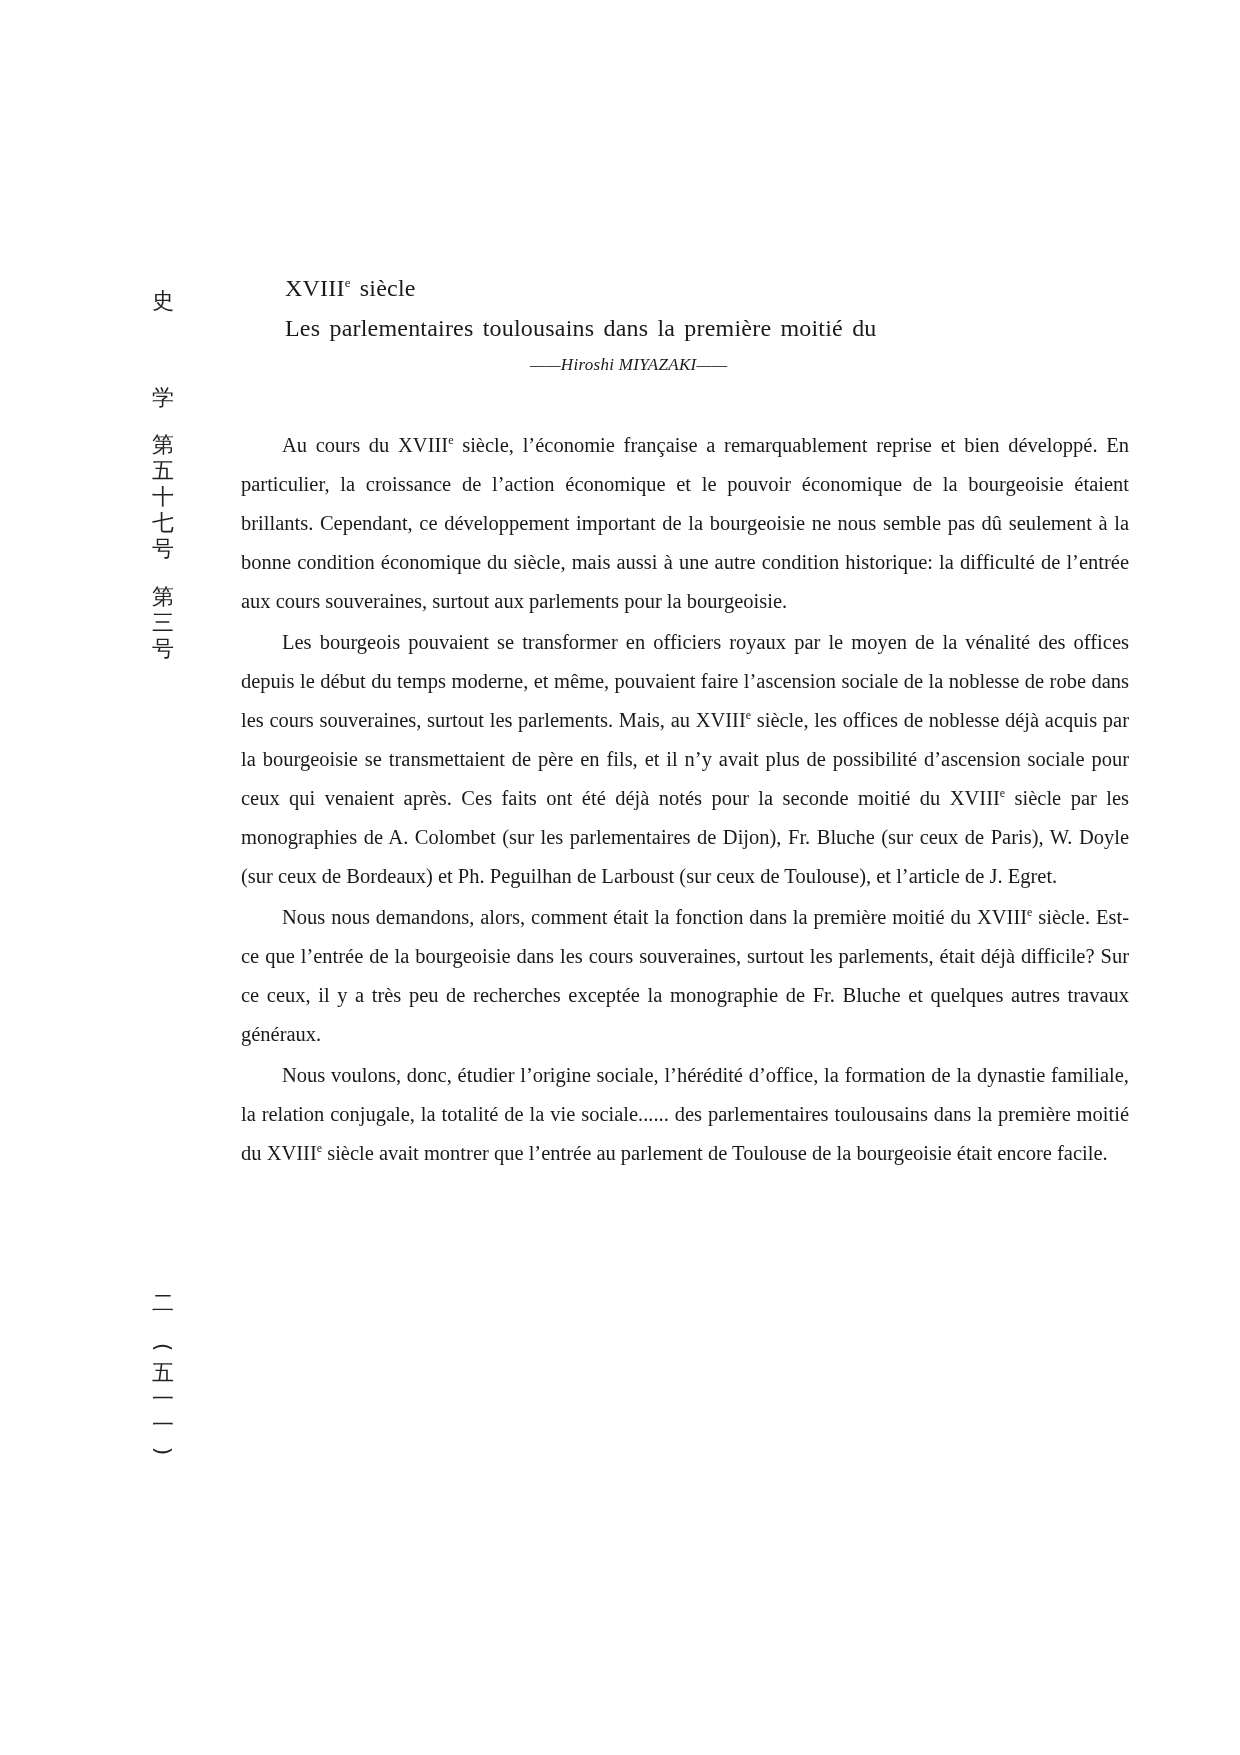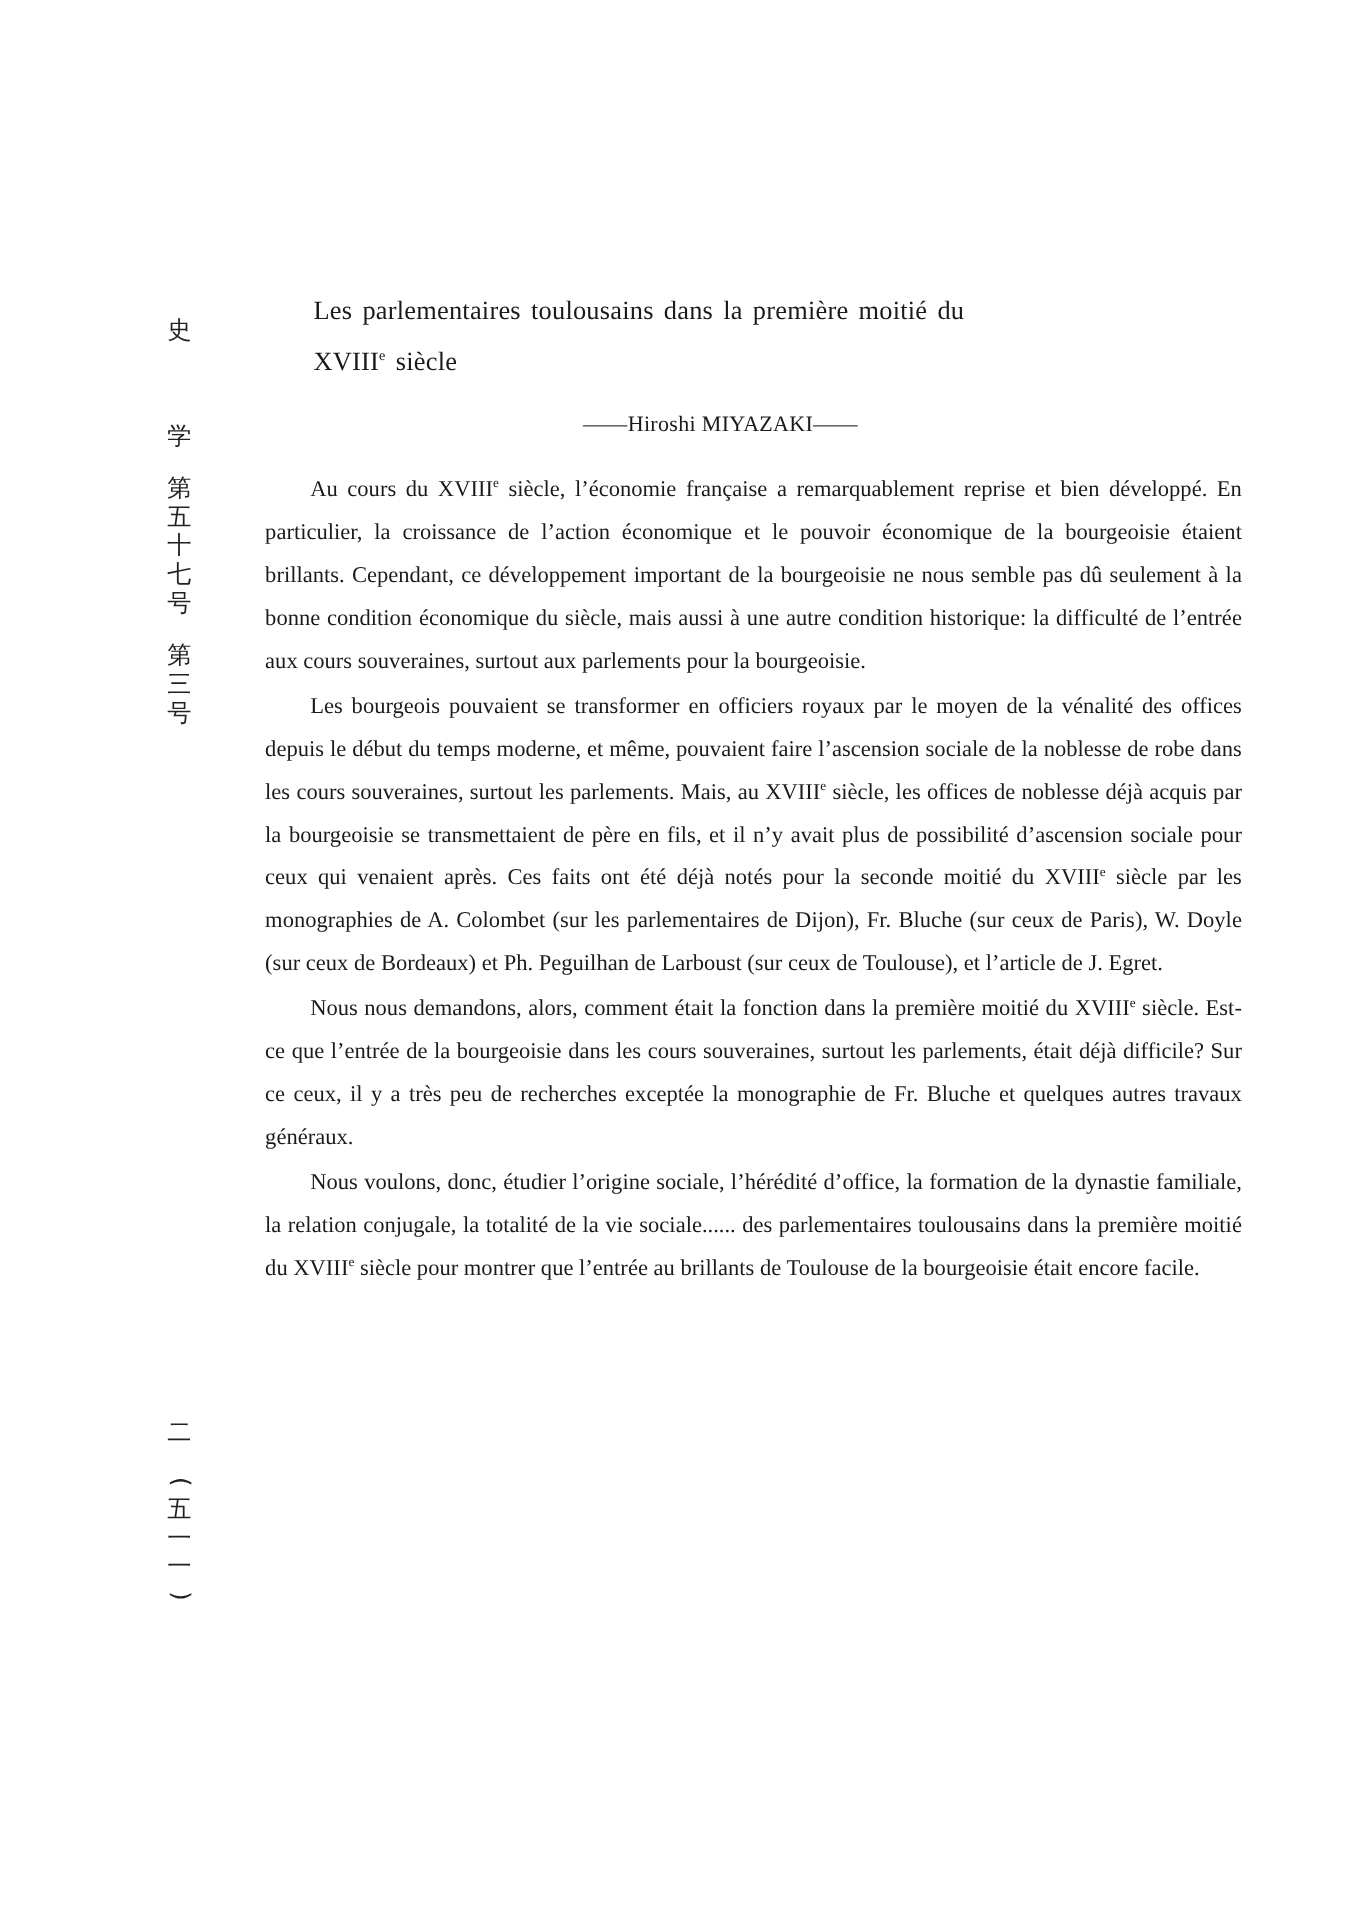--- a/index.html
+++ b/index.html
@@ -37,23 +37,24 @@
     font-size: 24px;
     line-height: 40px;
     letter-spacing: 0.2px;
     word-spacing: 3px;
   }
   .title sup { font-size: 13px; vertical-align: 9px; }
 
   .author {
     position: absolute;
     left: 530px;
-    top: 375px;
-    font-size: 20px;
+    top: 355px;
+    font-size: 17px;
     letter-spacing: 0.3px;
+    font-style: italic;
   }
 
   .body {
     position: absolute;
     left: 225px;
     top: 426px;
     width: 904px;
     font-size: 20.5px;
     line-height: 39px;
     text-align: justify;
@@ -90,24 +91,24 @@
   <span>二</span>
   <div class="gap"></div>
   <span style="transform:rotate(90deg);">(</span>
   <span>五</span>
   <span>一</span>
   <span>一</span>
   <span style="transform:rotate(90deg);">)</span>
 </div>
 
 <div class="title">
+  <div><span>XVIII</span><sup>e</sup><span> siècle</span></div>
   <div>Les parlementaires toulousains dans la première moitié du</div>
-  <div><span>XVIII</span><sup>e</sup><span> siècle</span></div>
 </div>
 
 <div class="author">——Hiroshi MIYAZAKI——</div>
 
 <div class="body" id="body">
     <p><span>Au cours du XVIII</span><sup class="e">e</sup><span> siècle, l’économie française a remarquablement reprise et bien développé. En particulier, la croissance de l’action économique et le pouvoir économique de la bourgeoisie étaient brillants. Cependant, ce développement important de la bourgeoisie ne nous semble pas dû seulement à la bonne condition économique du siècle, mais aussi à une autre condition historique: la difficulté de l’entrée aux cours souveraines, surtout aux parlements pour la bourgeoisie.</span></p>
     <p><span>Les bourgeois pouvaient se transformer en officiers royaux par le moyen de la vénalité des offices depuis le début du temps moderne, et même, pouvaient faire l’ascension sociale de la noblesse de robe dans les cours souveraines, surtout les parlements. Mais, au XVIII</span><sup class="e">e</sup><span> siècle, les offices de noblesse déjà acquis par la bourgeoisie se transmettaient de père en fils, et il n’y avait plus de possibilité d’ascension sociale pour ceux qui venaient après. Ces faits ont été déjà notés pour la seconde moitié du XVIII</span><sup class="e">e</sup><span> siècle par les monographies de A. Colombet (sur les parlementaires de Dijon), Fr. Bluche (sur ceux de Paris), W. Doyle (sur ceux de Bordeaux) et Ph. Peguilhan de Larboust (sur ceux de Toulouse), et l’article de J. Egret.</span></p>
     <p><span>Nous nous demandons, alors, comment était la fonction dans la première moitié du XVIII</span><sup class="e">e</sup><span> siècle. Est-ce que l’entrée de la bourgeoisie dans les cours souveraines, surtout les parlements, était déjà difficile? Sur ce ceux, il y a très peu de recherches exceptée la monographie de Fr. Bluche et quelques autres travaux généraux.</span></p>
-    <p><span>Nous voulons, donc, étudier l’origine sociale, l’hérédité d’office, la formation de la dynastie familiale, la relation conjugale, la totalité de la vie sociale...... des parlementaires toulousains dans la première moitié du XVIII</span><sup class="e">e</sup><span> siècle pour montrer que l’entrée au brillants de Toulouse de la bourgeoisie était encore facile.</span></p>
+    <p><span>Nous voulons, donc, étudier l’origine sociale, l’hérédité d’office, la formation de la dynastie familiale, la relation conjugale, la totalité de la vie sociale...... des parlementaires toulousains dans la première moitié du XVIII</span><sup class="e">e</sup><span> siècle avait montrer que l’entrée au parlement de Toulouse de la bourgeoisie était encore facile.</span></p>
   </div>
 
 </body></html>

